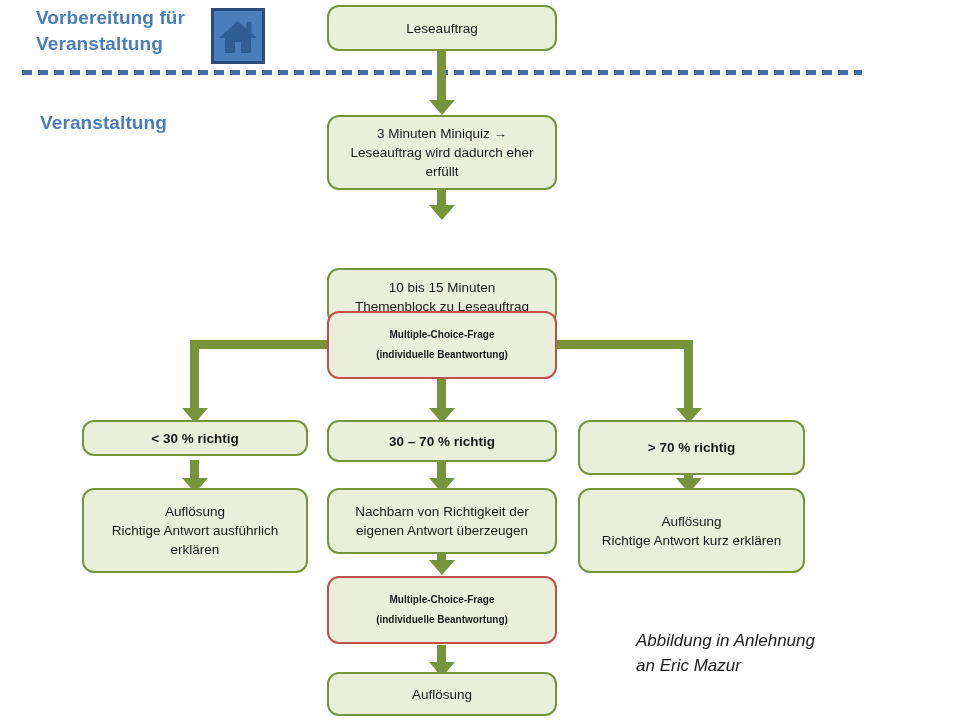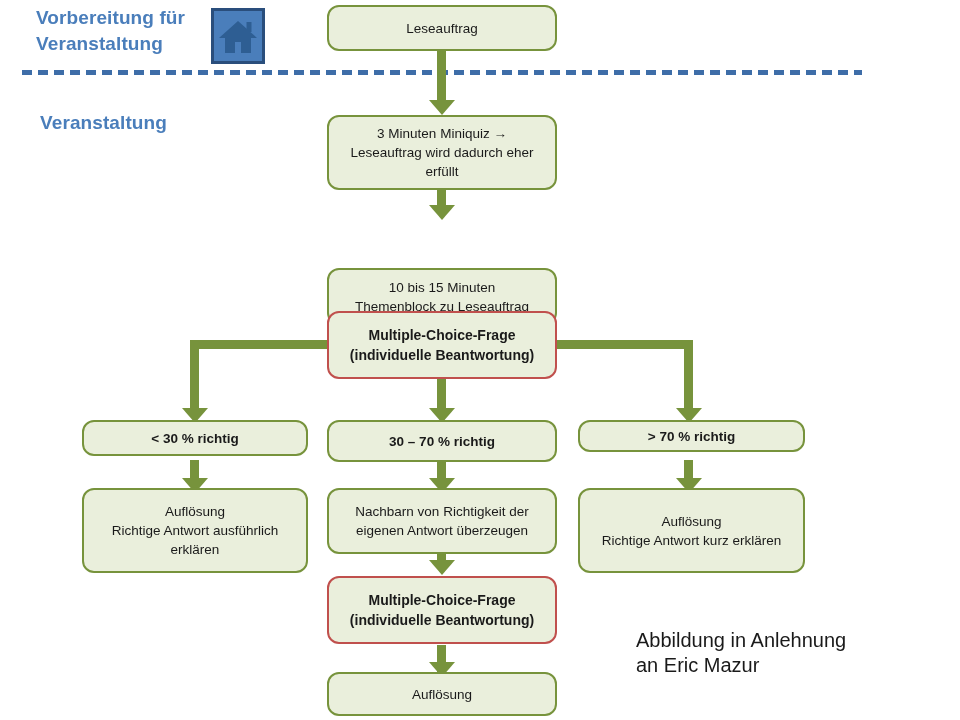--- a/index.html
+++ b/index.html
@@ -65,21 +65,21 @@
     text-align: center;
     color: #1a1a1a;
     font-size: 13.5px;
     line-height: 19px;
     padding: 4px 10px;
     white-space: pre-line;
   }
   .node.accent-red {
     border-color: #C0504D;
     font-weight: bold;
-    font-size: 14px;
+    font-size: 10px;
     line-height: 20px;
   }
   .node.bold {
     font-weight: bold;
     font-size: 13.5px;
   }
 
   
   .conn-v {
     position: absolute;
@@ -99,21 +99,22 @@
     border-right: 13px solid transparent;
     border-top: 15px solid #77933C;
   }
 
   
   #caption {
     position: absolute;
     left: 636px;
     top: 628px;
     width: 260px;
-    font-size: 20px;
+    font-style: italic;
+    font-size: 17px;
     line-height: 25px;
     color: #1a1a1a;
     white-space: pre-line;
   }
 </style>
 </head>
 <body>
 
 <div id="canvas">
 
@@ -177,21 +178,21 @@
   <div class="node" style="left:327px; top:221px; width:230px; height:57px;margin-top:47px;">10 bis 15 Minuten
 Themenblock zu Leseauftrag</div>
 
   <div class="node accent-red" style="left:327px; top:311px; width:230px; height:68px;">Multiple-Choice-Frage
 (individuelle Beantwortung)</div>
 
   <div class="node bold" style="left:82px; top:420px; width:226px; height:36px;">&lt; 30 % richtig</div>
 
   <div class="node bold" style="left:327px; top:420px; width:230px; height:42px;">30 – 70 % richtig</div>
 
-  <div class="node bold" style="left:578px; top:420px; width:227px; height:32px;">&gt; 70 % richtig</div>
+  <div class="node bold" style="left:578px; top:420px; width:227px; height:55px;">&gt; 70 % richtig</div>
 
   <div class="node" style="left:82px; top:488px; width:226px; height:85px;">Auflösung
 Richtige Antwort ausführlich
 erklären</div>
 
   <div class="node" style="left:327px; top:488px; width:230px; height:66px;">Nachbarn von Richtigkeit der
 eigenen Antwort überzeugen</div>
 
   <div class="node" style="left:578px; top:488px; width:227px; height:85px;">Auflösung
 Richtige Antwort kurz erklären</div>

